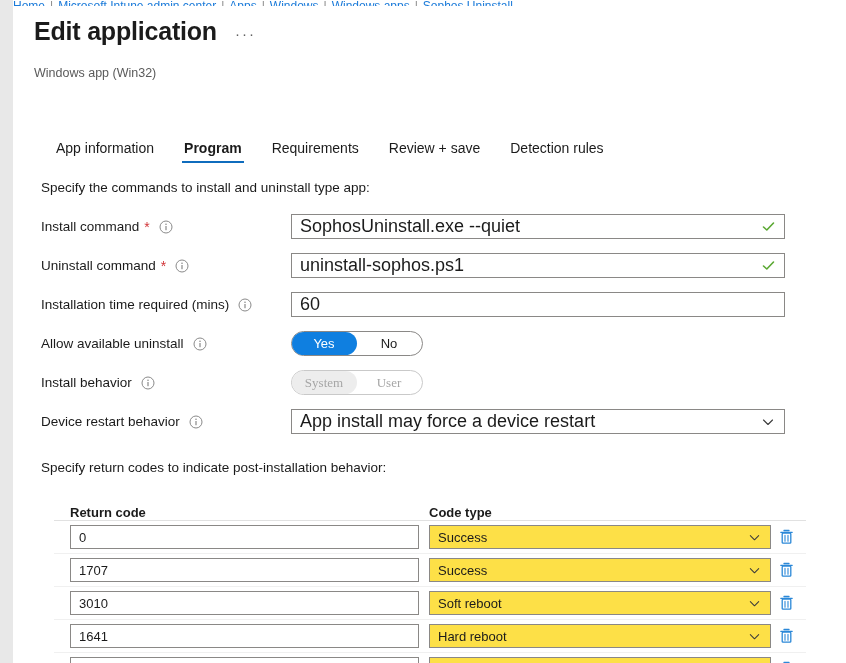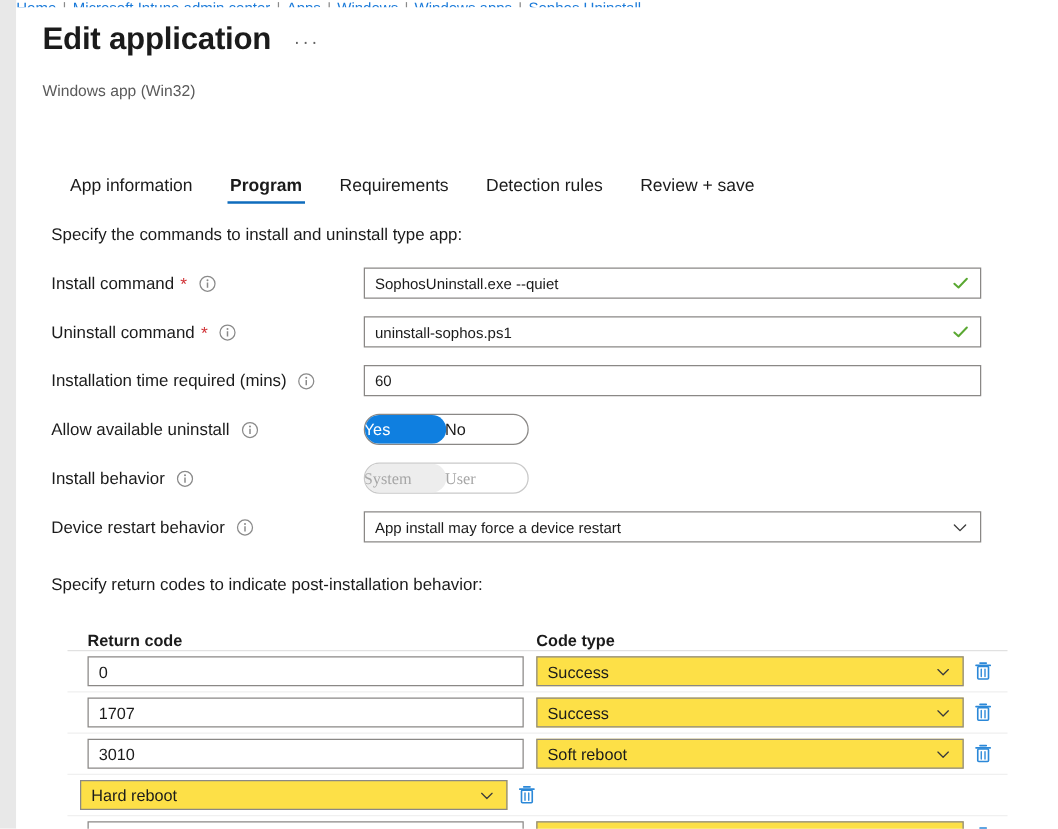--- a/index.html
+++ b/index.html
@@ -148,21 +148,21 @@
     width: 494px;
     height: 25px;
     border: 1px solid #8a8886;
     background: #fff;
     display: flex;
     align-items: center;
     box-sizing: border-box;
     position: relative;
   }
   .field .val {
-    font-size: 12px;
+    font-size: 18px;
     color: #1b1b1b;
     padding-left: 8px;
     flex: 1;
     overflow: hidden;
     white-space: nowrap;
   }
   .check-ok {
     margin-right: 8px;
     display: flex;
     align-items: center;
@@ -181,20 +181,21 @@
     border: 1px solid #8a8886;
     display: flex;
     align-items: center;
     box-sizing: border-box;
     overflow: hidden;
     background: #fff;
     cursor: pointer;
   }
   .pill .opt {
     flex: 1;
+    text-align: center;
     font-size: 13px;
     line-height: 23px;
     height: 23px;
     color: #1b1b1b;
   }
   .pill .opt.on {
     background: #0f7fe0;
     color: #ffffff;
     border-radius: 13px;
     margin: 0 -1px;
@@ -297,22 +298,22 @@
       <div class="page-title">Edit application</div>
       <div class="ellipsis-btn">···</div>
     </div>
     <div class="page-subtitle">Windows app (Win32)</div>
   </div>
 
   <div class="tabs">
     <div class="tab">App information</div>
     <div class="tab active">Program</div>
     <div class="tab">Requirements</div>
+    <div class="tab">Review + save</div>
     <div class="tab">Detection rules</div>
-    <div class="tab">Review + save</div>
   </div>
 
   <div class="section-note">Specify the commands to install and uninstall type app:</div>
 
   <div class="form">
 
     <div class="form-row">
       <div class="form-label">
         <span>Install command</span>
         <span class="req-star">*</span>
@@ -513,20 +514,25 @@
           <svg width="15" height="16" viewBox="0 0 15 16">
               <path d="M5 1.5 h5 M1.8 3.3 h11.4" stroke="#2b88d8" stroke-width="1.3" fill="none" stroke-linecap="round"></path>
               <rect x="3.2" y="4.2" width="8.6" height="10" rx="0.8" fill="none" stroke="#2b88d8" stroke-width="1.3"></rect>
               <path d="M6 6.4 v5.8 M9 6.4 v5.8" stroke="#2b88d8" stroke-width="1.1" fill="none" stroke-linecap="round"></path>
             </svg>
         </div>
       </div>
     </div>
 
     <div class="rc-row">
+      <div class="col-code">
+        <div class="rc-input">
+          <span class="val">1641</span>
+        </div>
+      </div>
       <div class="col-type">
         <div class="rc-select">
           <span class="val">Hard reboot</span>
           <span class="chev">
             <svg width="13" height="13" viewBox="0 0 14 14">
                 <path d="M2.5 5 L7 9.5 L11.5 5" fill="none" stroke="#3b3b3b" stroke-width="1.1" stroke-linecap="round" stroke-linejoin="round"></path>
               </svg>
           </span>
         </div>
       </div>

